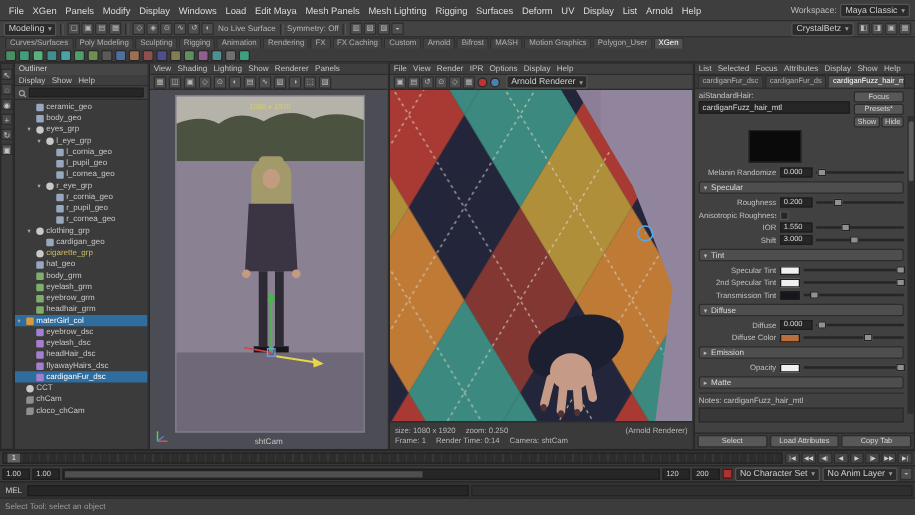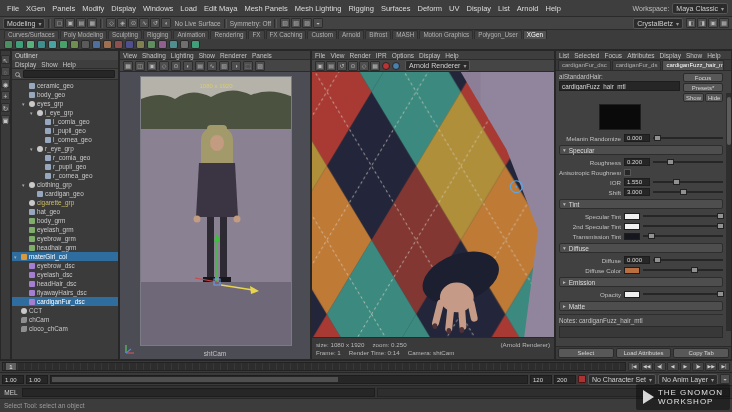--- a/index.html
+++ b/index.html
@@ -772,21 +772,14 @@
   <div class="brow" id="cmdrow">
     <span id="cmd-label">MEL</span>
     <span id="cmd-input"></span>
     <span id="cmd-output"></span>
   </div>
 
   <div class="brow" id="helprow">
     <span>Select Tool: select an object</span>
   </div>
 
-  <div id="watermark">
-    <span id="wm-tri"></span>
-    <span id="wm-text">
-      <div>THE GNOMON</div>
-      <div>WORKSHOP</div>
-    </span>
-  </div>
 
 </div>
 
 </body></html>

